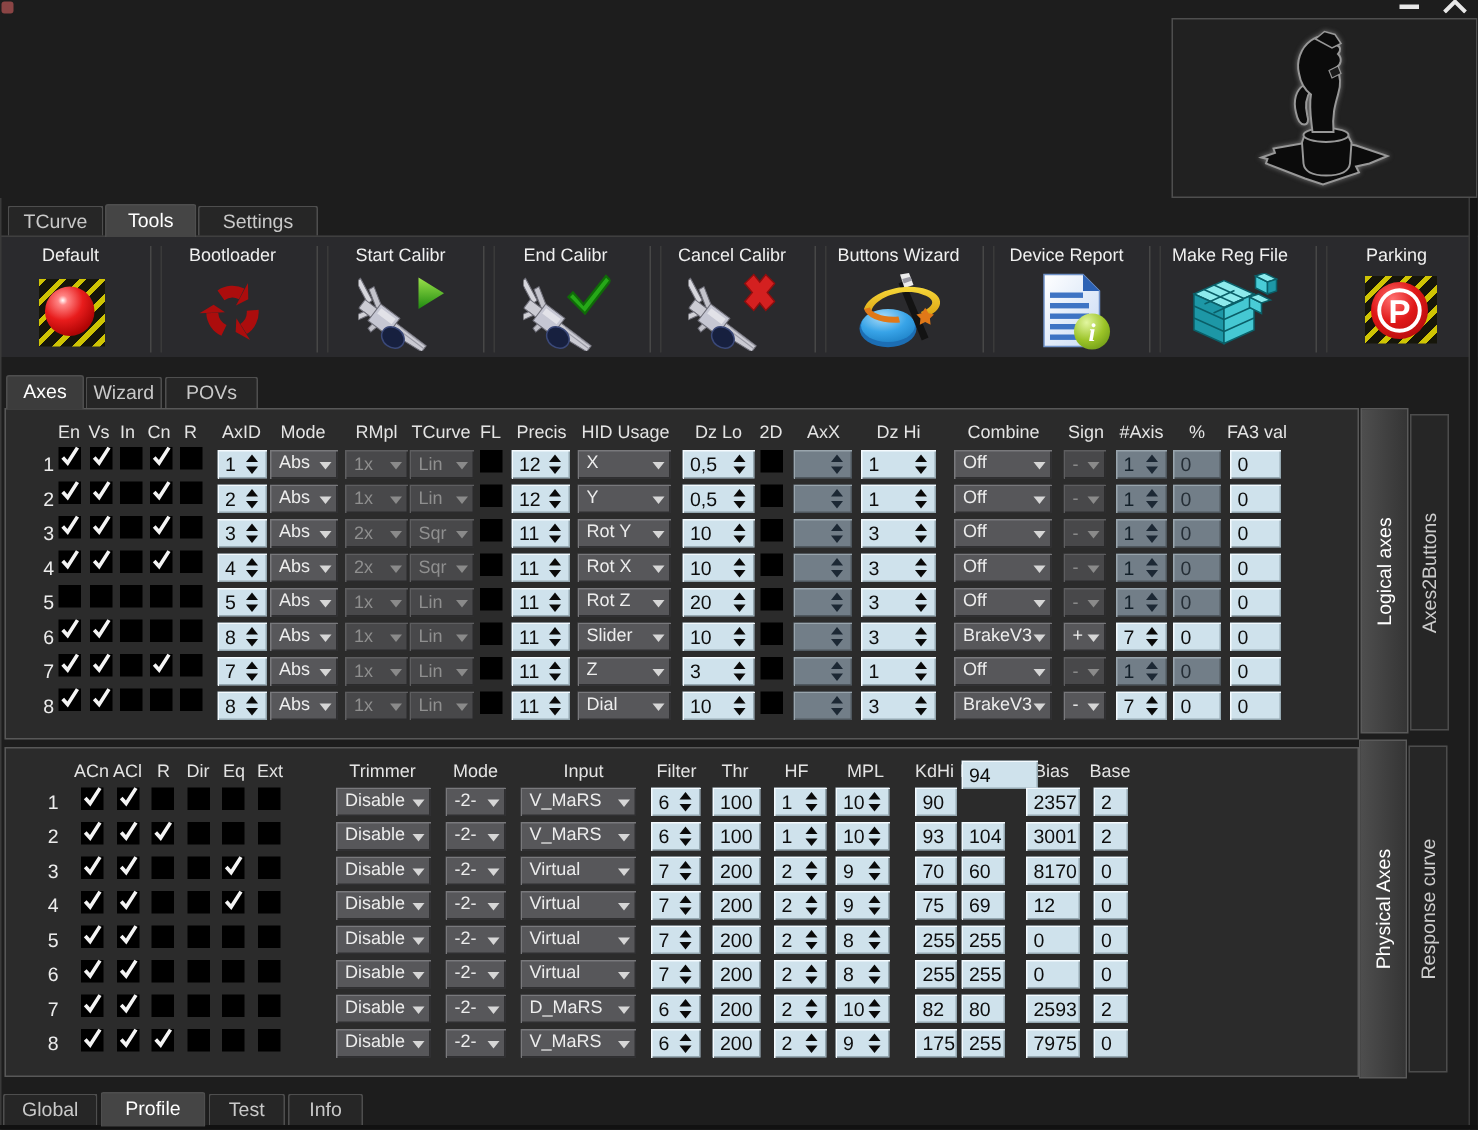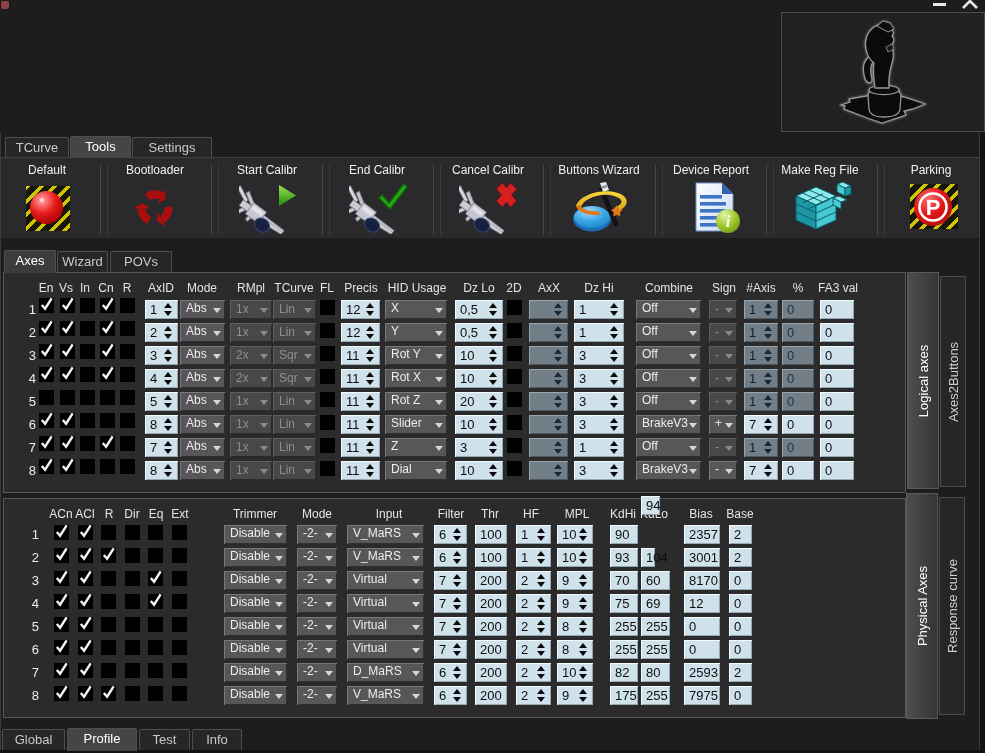--- a/index.html
+++ b/index.html
@@ -941,21 +941,21 @@
       <i class="ad"></i>
     </div>
 <div class="sp" style="left:557px;top:525px;width:36px">
       <span>10</span>
       <i class="au"></i>
       <i class="ad"></i>
     </div>
 <div class="fl" style="left:610px;top:525px;width:28px">
       <span>90</span>
     </div>
-<div class="fl" style="left:641px;top:496px;width:19px">
+<div class="fl" style="left:641px;top:507px;width:51px">
       <span>94</span>
     </div>
 <div class="fl" style="left:684px;top:525px;width:36px">
       <span>2357</span>
     </div>
 <div class="fl" style="left:729px;top:525px;width:23px">
       <span>2</span>
     </div>
 <div class="rl" style="left:19px;top:550px">2</div>
 <div class="cb" style="left:54px;top:548px">
@@ -1002,21 +1002,21 @@
       <i class="ad"></i>
     </div>
 <div class="sp" style="left:557px;top:548px;width:36px">
       <span>10</span>
       <i class="au"></i>
       <i class="ad"></i>
     </div>
 <div class="fl" style="left:610px;top:548px;width:28px">
       <span>93</span>
     </div>
-<div class="fl" style="left:641px;top:548px;width:14px">
+<div class="fl" style="left:641px;top:548px;width:29px">
       <span>104</span>
     </div>
 <div class="fl" style="left:684px;top:548px;width:36px">
       <span>3001</span>
     </div>
 <div class="fl" style="left:729px;top:548px;width:23px">
       <span>2</span>
     </div>
 <div class="rl" style="left:19px;top:573px">3</div>
 <div class="cb" style="left:54px;top:571px">

